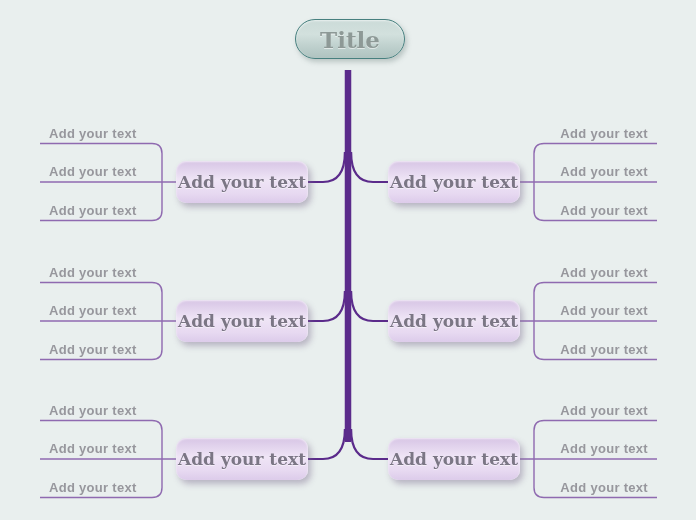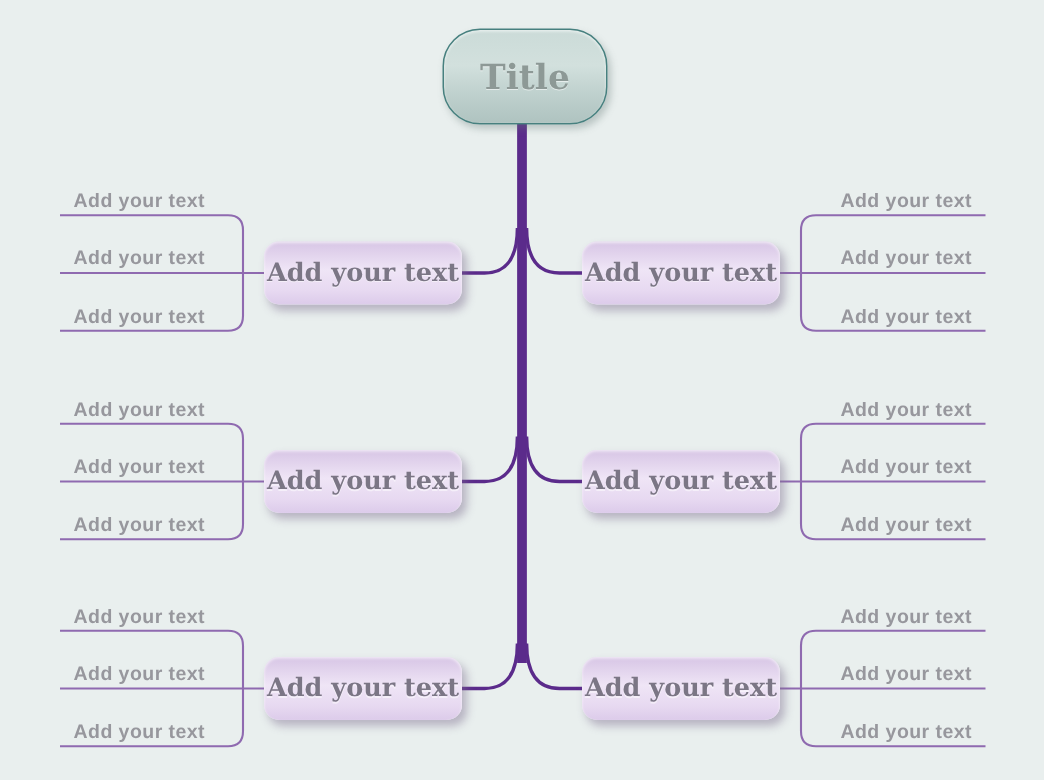--- a/index.html
+++ b/index.html
@@ -6,21 +6,21 @@
   .canvas{
     position:relative;
     width:696px;height:520px;
     background:#e9efee;
     overflow:hidden;
     font-family:"Liberation Sans", sans-serif;
   }
   svg.wires{position:absolute;left:0;top:0;}
   .title-node{
     position:absolute;
-    left:295px;top:19px;width:110px;height:64px;
+    left:295px;top:19px;width:110px;height:40px;
     box-sizing:border-box;
     border:1.5px solid #47807f;
     border-radius:25px;
     background:linear-gradient(180deg,#cbdbd8 0%,#d2e0dd 38%,#bed0cd 70%,#afc3c0 100%);
     box-shadow:2px 3px 5px rgba(100,120,118,.35), inset 0 1px 2px rgba(255,255,255,.6);
     display:flex;align-items:center;justify-content:center;
     color:#8d9996;
     font:bold 23px "DejaVu Serif", serif;
     text-shadow:0 1px 0 rgba(255,255,255,.55);
     text-align:center;

